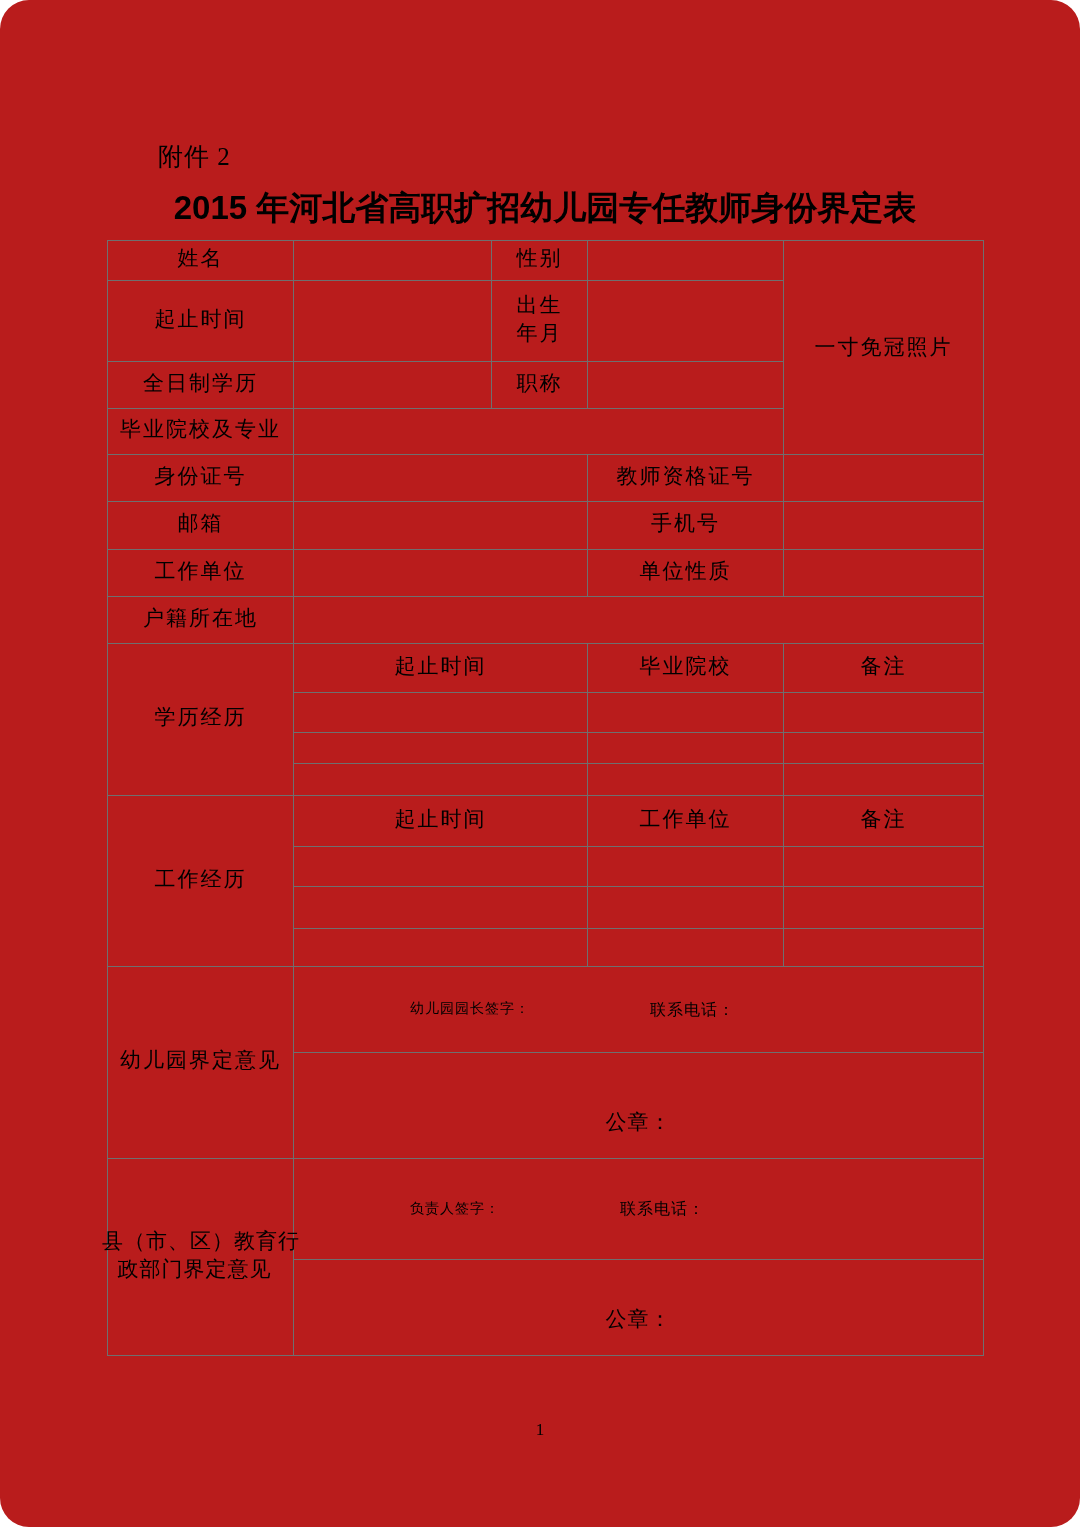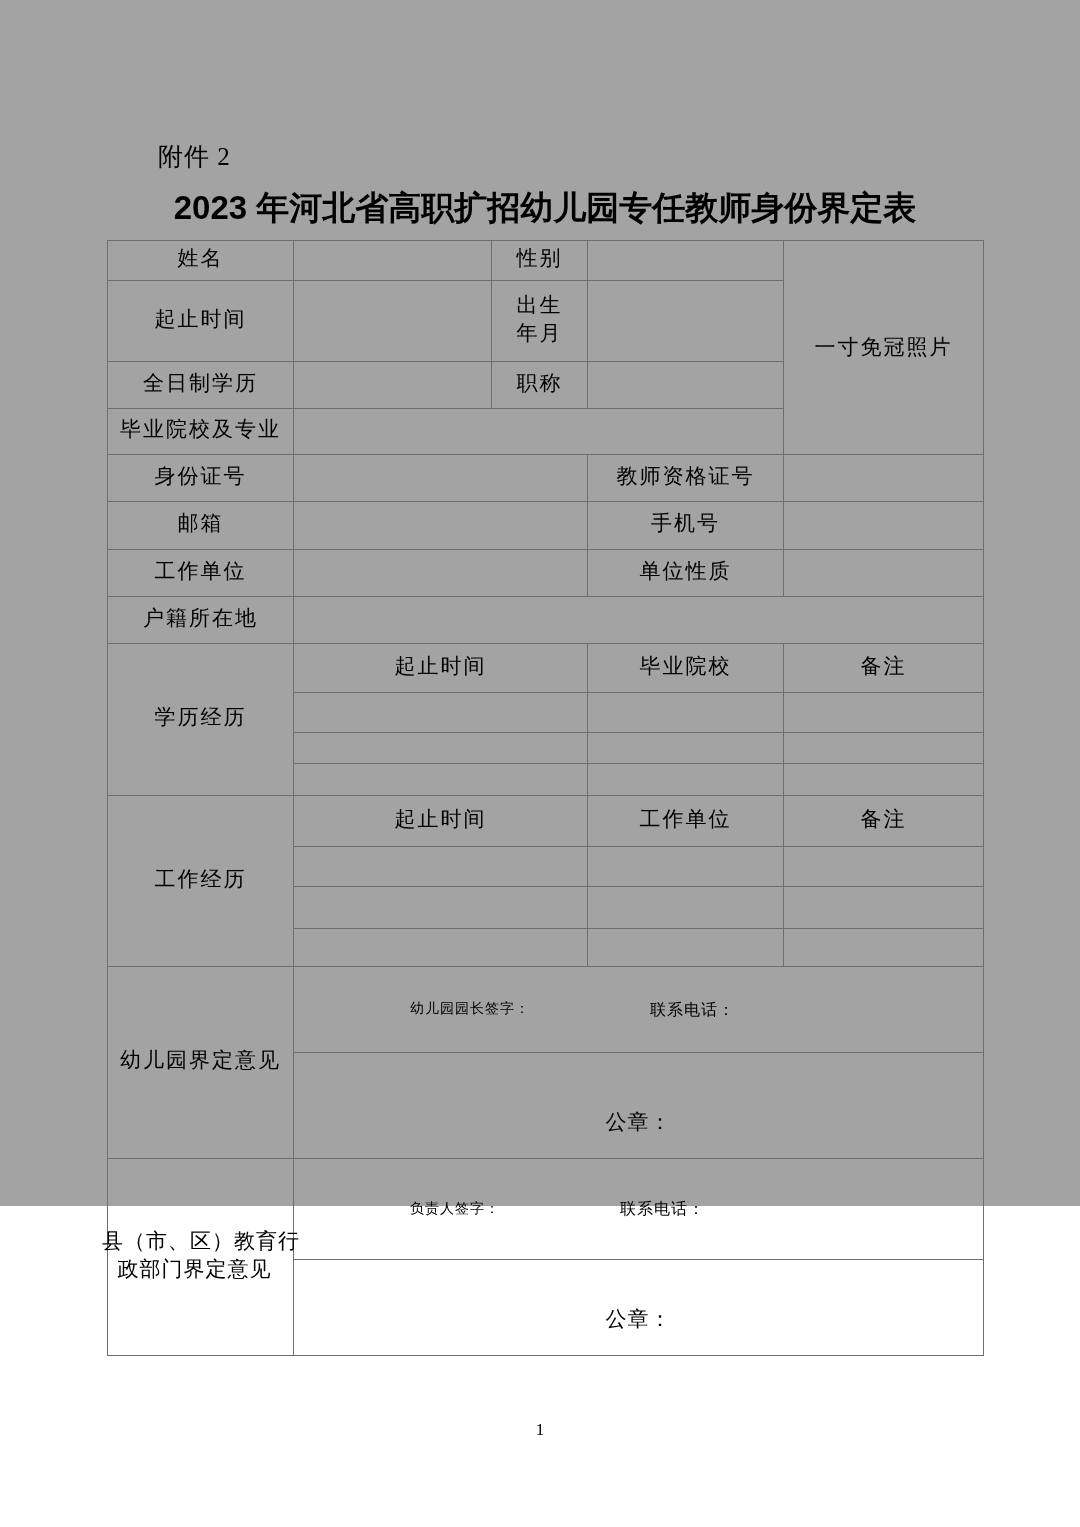--- a/index.html
+++ b/index.html
@@ -14,22 +14,23 @@
     font-family: "Liberation Serif", "DejaVu Serif", serif;
     color: #000000;
     overflow: hidden;
   }
 
   .page {
     position: absolute;
     left: 0;
     top: 0;
     width: 1080px;
-    height: 1206px;
-    background: #a3a3a3;
+    height: 1527px;
+    background: #b91c1c;
+    border-radius: 29px;
   }
 
   .attachment-label {
     position: absolute;
     left: 158px;
     top: 140px;
     font-size: 25px;
     letter-spacing: 1px;
     font-family: "Liberation Serif", "DejaVu Serif", serif;
   }
@@ -148,21 +149,21 @@
     font-family: "Liberation Serif", "DejaVu Serif", serif;
   }
 </style>
 </head>
 <body>
 
 <div class="page">
 
   <div class="attachment-label">附件 2</div>
 
-  <div class="doc-title">2023 年河北省高职扩招幼儿园专任教师身份界定表</div>
+  <div class="doc-title">2015 年河北省高职扩招幼儿园专任教师身份界定表</div>
 
   <table class="form-table">
     <colgroup>
       <col style="width:186px">
       <col style="width:198px">
       <col style="width:96px">
       <col style="width:196px">
       <col style="width:200px">
     </colgroup>
     <tbody>

